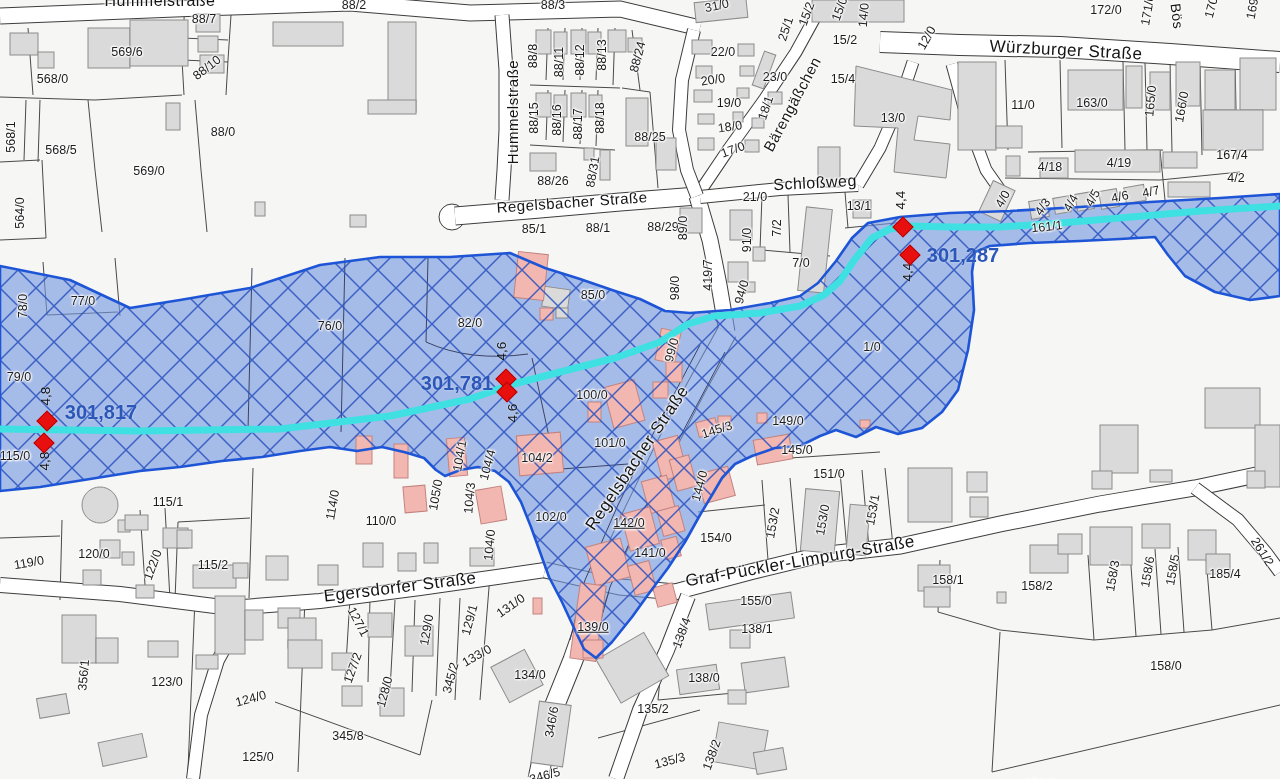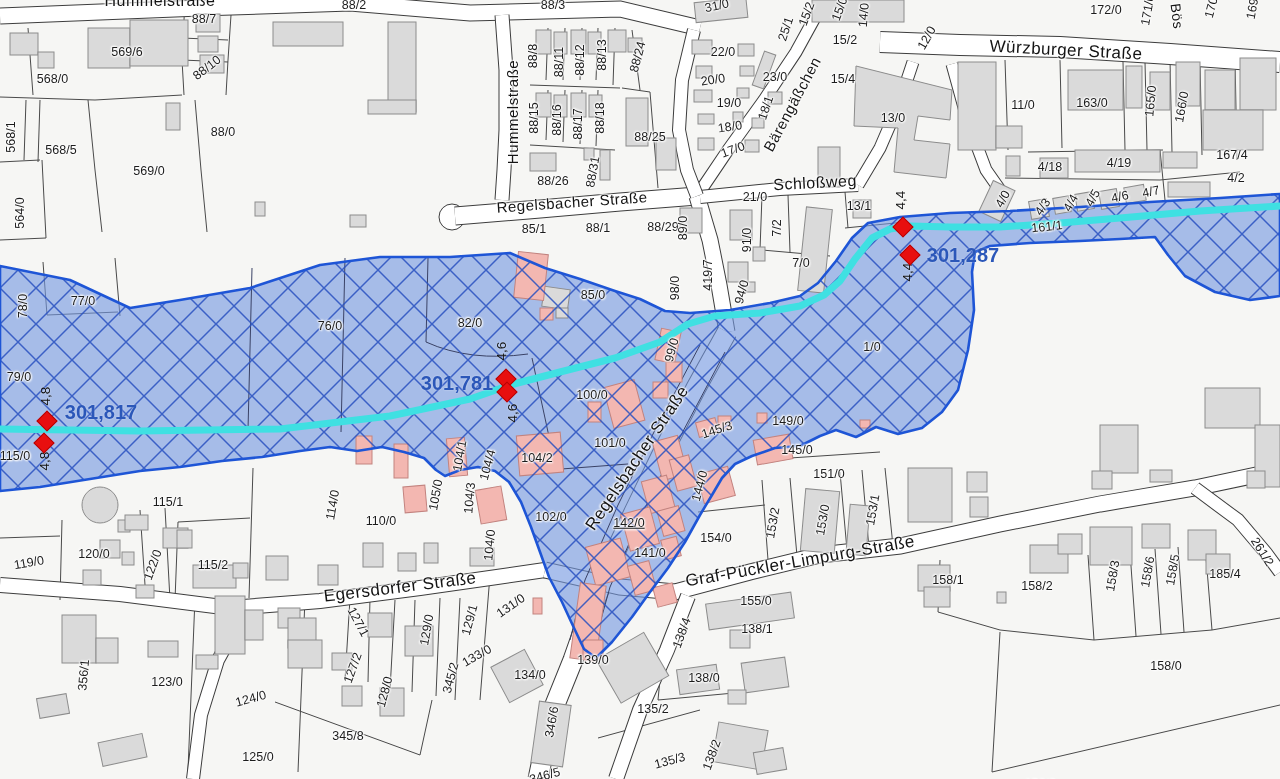--- a/index.html
+++ b/index.html
@@ -399,21 +399,21 @@
       <div class="lbl" style="left: 353px; top: 668px; transform: translate(-50%, -50%) rotate(-70deg);">127/2</div>
       <div class="lbl" style="left: 385px; top: 692px; transform: translate(-50%, -50%) rotate(-75deg);">128/0</div>
       <div class="lbl" style="left: 427px; top: 630px; transform: translate(-50%, -50%) rotate(-80deg);">129/0</div>
       <div class="lbl" style="left: 470px; top: 620px; transform: translate(-50%, -50%) rotate(-75deg);">129/1</div>
       <div class="lbl" style="left: 511px; top: 606px; transform: translate(-50%, -50%) rotate(-35deg);">131/0</div>
       <div class="lbl" style="left: 477px; top: 656px; transform: translate(-50%, -50%) rotate(-30deg);">133/0</div>
       <div class="lbl" style="left: 451px; top: 678px; transform: translate(-50%, -50%) rotate(-75deg);">345/2</div>
       <div class="lbl" style="left: 530px; top: 675px;">134/0</div>
       <div class="lbl" style="left: 552px; top: 722px; transform: translate(-50%, -50%) rotate(-80deg);">346/6</div>
       <div class="lbl" style="left: 545px; top: 776px; transform: translate(-50%, -50%) rotate(-15deg);">346/5</div>
-      <div class="lbl" style="left: 593px; top: 660px;">139/0</div>
+      <div class="lbl" style="left: 593px; top: 627px; text-decoration: underline;">139/0</div>
       <div class="lbl" style="left: 682px; top: 633px; transform: translate(-50%, -50%) rotate(-70deg);">138/4</div>
       <div class="lbl" style="left: 757px; top: 629px;">138/1</div>
       <div class="lbl" style="left: 704px; top: 678px;">138/0</div>
       <div class="lbl" style="left: 653px; top: 709px;">135/2</div>
       <div class="lbl" style="left: 670px; top: 761px; transform: translate(-50%, -50%) rotate(-15deg);">135/3</div>
       <div class="lbl" style="left: 712px; top: 755px; transform: translate(-50%, -50%) rotate(-70deg);">138/2</div>
       <div class="lbl" style="left: 629px; top: 523px; text-decoration: underline;">142/0</div>
       <div class="lbl" style="left: 650px; top: 553px;">141/0</div>
       <div class="lbl" style="left: 700px; top: 486px; transform: translate(-50%, -50%) rotate(-75deg);">144/0</div>
       <div class="lbl" style="left: 717px; top: 430px; transform: translate(-50%, -50%) rotate(-18deg);">145/3</div>

